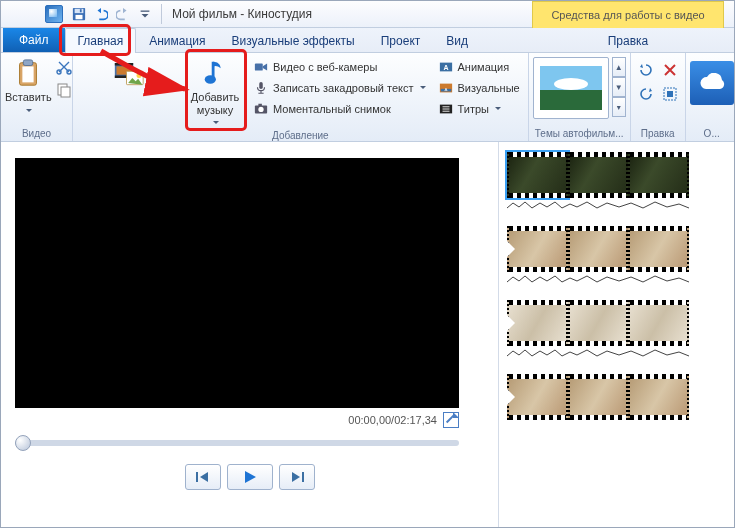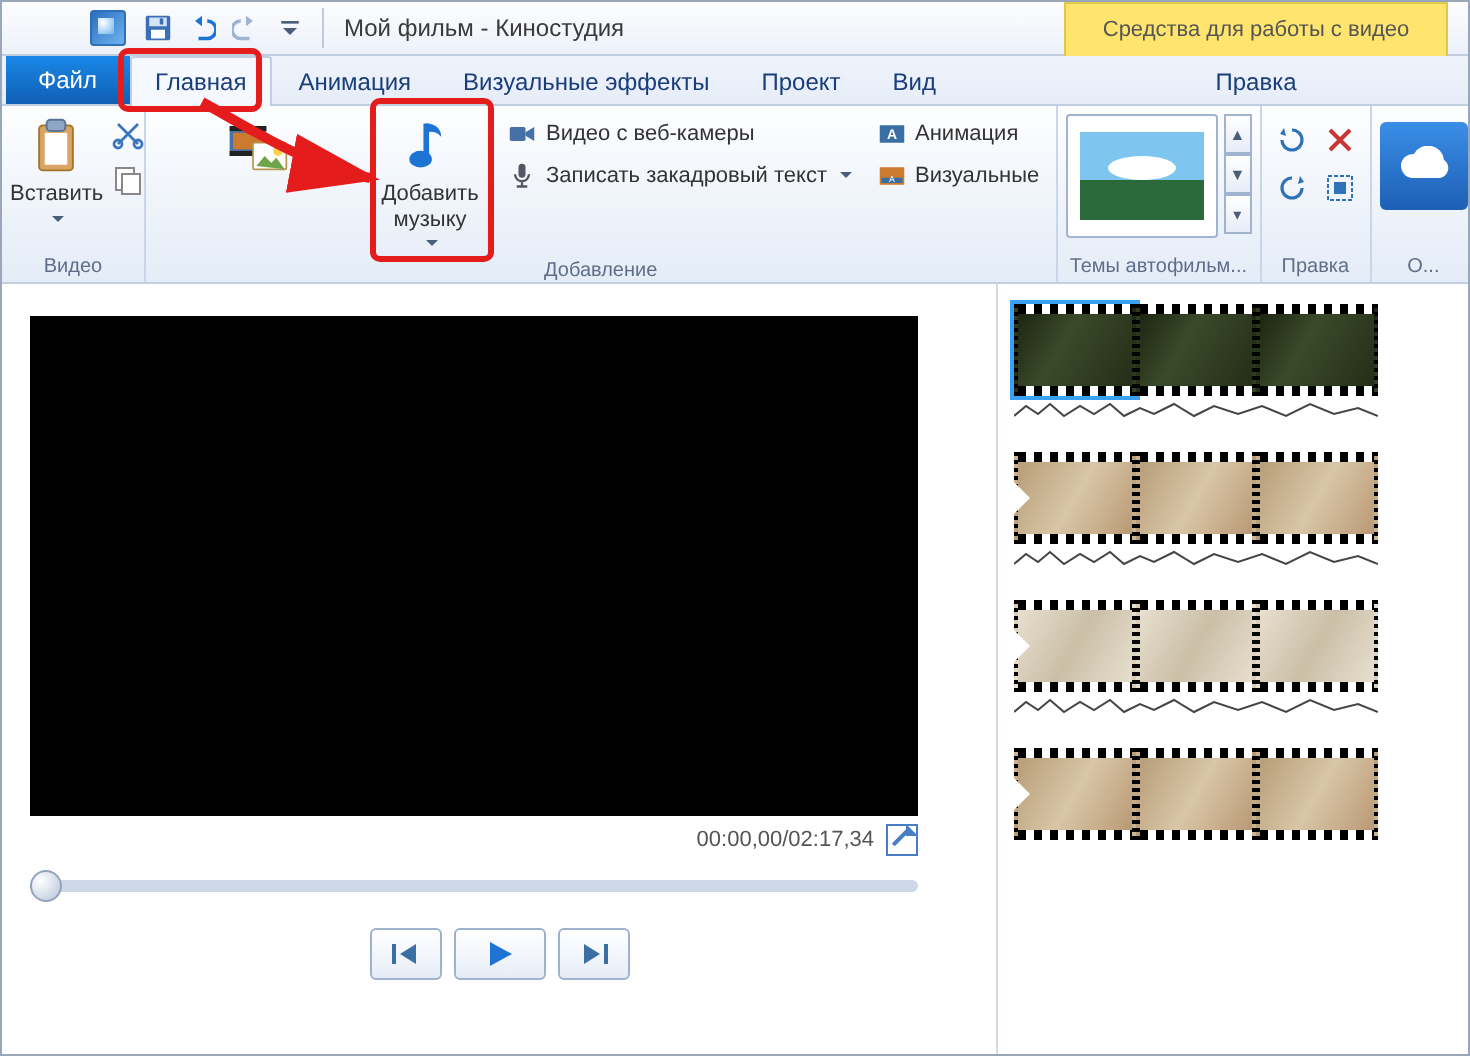--- a/index.html
+++ b/index.html
@@ -243,20 +243,30 @@
         </div>
         <div class="small-btn dd">
           <span class="si">
               <svg viewBox="0 0 16 16">
                 <rect x="6" y="1" width="4" height="8" rx="2" fill="#556"></rect>
                 <path d="M4 7a4 4 0 0 0 8 0M8 11v3M5 14h6" stroke="#556" fill="none" stroke-width="1.3"></path>
               </svg>
             </span>
           <span>Записать закадровый текст</span>
         </div>
+        <div class="small-btn">
+          <span class="si">
+              <svg viewBox="0 0 16 16">
+                <rect x="1" y="4" width="14" height="9" rx="1" fill="#556"></rect>
+                <circle cx="8" cy="8.5" r="3" fill="#fff"></circle>
+                <rect x="5" y="2" width="4" height="3" fill="#556"></rect>
+              </svg>
+            </span>
+          <span>Моментальный снимок</span>
+        </div>
       </div>
 
       <div class="small-list">
         <div class="small-btn">
           <span class="si">
               <svg viewBox="0 0 16 16">
                 <rect x="1" y="3" width="14" height="10" fill="#3b6fa3"></rect>
                 <text x="8" y="11" text-anchor="middle" font-size="8" fill="#fff" font-weight="bold">A</text>
               </svg>
             </span>
@@ -264,20 +274,31 @@
         </div>
         <div class="small-btn">
           <span class="si">
               <svg viewBox="0 0 16 16">
                 <rect x="1" y="3" width="14" height="10" fill="#cc7a2e"></rect>
                 <rect x="2" y="9" width="12" height="3" fill="#3b6fa3"></rect>
                 <text x="8" y="11.5" text-anchor="middle" font-size="5" fill="#fff">A</text>
               </svg>
             </span>
           <span>Визуальные</span>
+        </div>
+        <div class="small-btn dd">
+          <span class="si">
+              <svg viewBox="0 0 16 16">
+                <rect x="1" y="3" width="14" height="10" fill="#222"></rect>
+                <rect x="4" y="5" width="8" height="1" fill="#fff"></rect>
+                <rect x="4" y="7.5" width="8" height="1" fill="#fff"></rect>
+                <rect x="4" y="10" width="8" height="1" fill="#fff"></rect>
+              </svg>
+            </span>
+          <span>Титры</span>
         </div>
       </div>
     </div>
     <div class="group-label">Добавление</div>
   </div>
 
   <div class="group" style="width:104px">
     <div class="group-body">
       <div class="gallery">
           <div class="thumb"></div>

